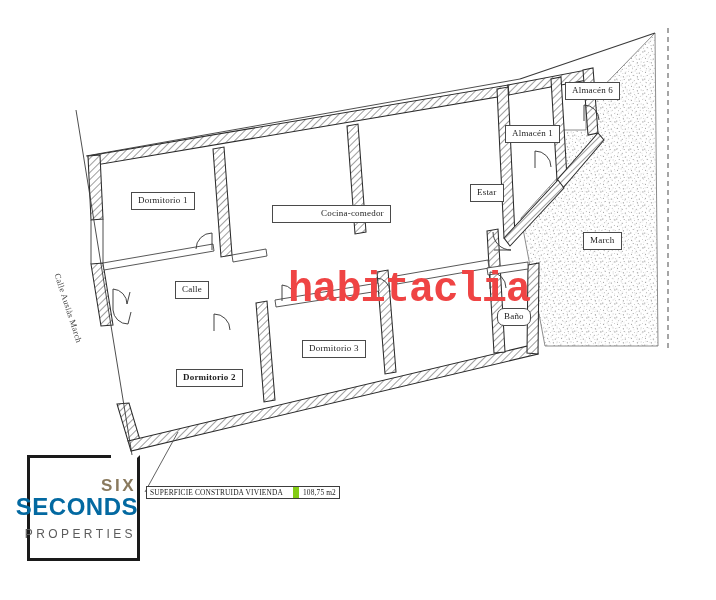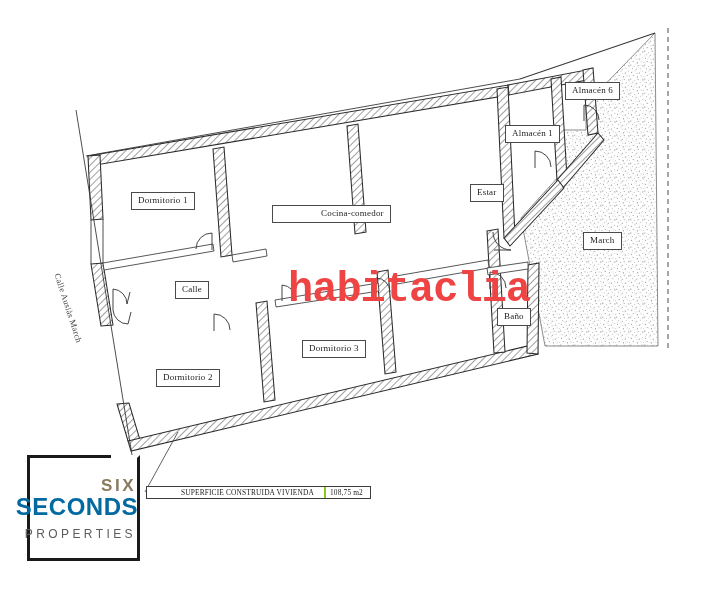--- a/index.html
+++ b/index.html
@@ -59,25 +59,24 @@
     align-items: center;
     font-family: "Liberation Serif", serif;
     font-size: 7.4px;
     color: #1d1d1d;
     letter-spacing: 0.15px;
     white-space: nowrap;
   }
   #surface-table .cell-name {
     width: 146px;
     padding-left: 3px;
-    margin-left: 31px;
   }
   #surface-table .cell-value {
     width: 46px;
-    border-left: 2px solid #84cc16;
+    border-left: 6px solid #84cc16;
     padding-left: 4px;
   }
   
   #logo {
     position: absolute;
     left: 27px;
     top: 455px;
     width: 113px;
     height: 106px;
   }
@@ -325,23 +324,23 @@
   </svg>
 
   <div class="wm" style="left:288px; top:266px;">habitaclia</div>
 
   <div class="room-label" style="left:131px; top:192px;">Dormitorio 1</div>
   <div class="room-label" style="left:272px; top:205px;padding-left:48px;">Cocina-comedor</div>
   <div class="room-label" style="left:428px; top:184px;margin-left:42px;">Estar</div>
   <div class="room-label" style="left:505px; top:125px;">Almacén 1</div>
   <div class="room-label" style="left:565px; top:82px;">Almacén 6</div>
   <div class="room-label" style="left:583px; top:232px;">March</div>
-  <div class="room-label" style="left:497px; top:308px;">Baño</div>
+  <div class="room-label" style="left:497px; top:308px;border-radius:7px;">Baño</div>
   <div class="room-label" style="left:175px; top:281px;">Calle</div>
-  <div class="room-label" style="left:156px; top:369px;">Dormitorio 2</div>
+  <div class="room-label" style="left:176px; top:369px;font-weight:bold;">Dormitorio 2</div>
   <div class="room-label" style="left:302px; top:340px;">Dormitorio 3</div>
 
   <div class="street-label" style="left:62px; top:272px; transform-origin: 0 0; transform: rotate(72deg);">Calle Ausiàs March</div>
 
   <div id="surface-table">
     <div class="cell cell-name">SUPERFICIE CONSTRUIDA VIVIENDA</div>
     <div class="cell cell-value">108,75 m2</div>
   </div>
 
   <div id="logo">

